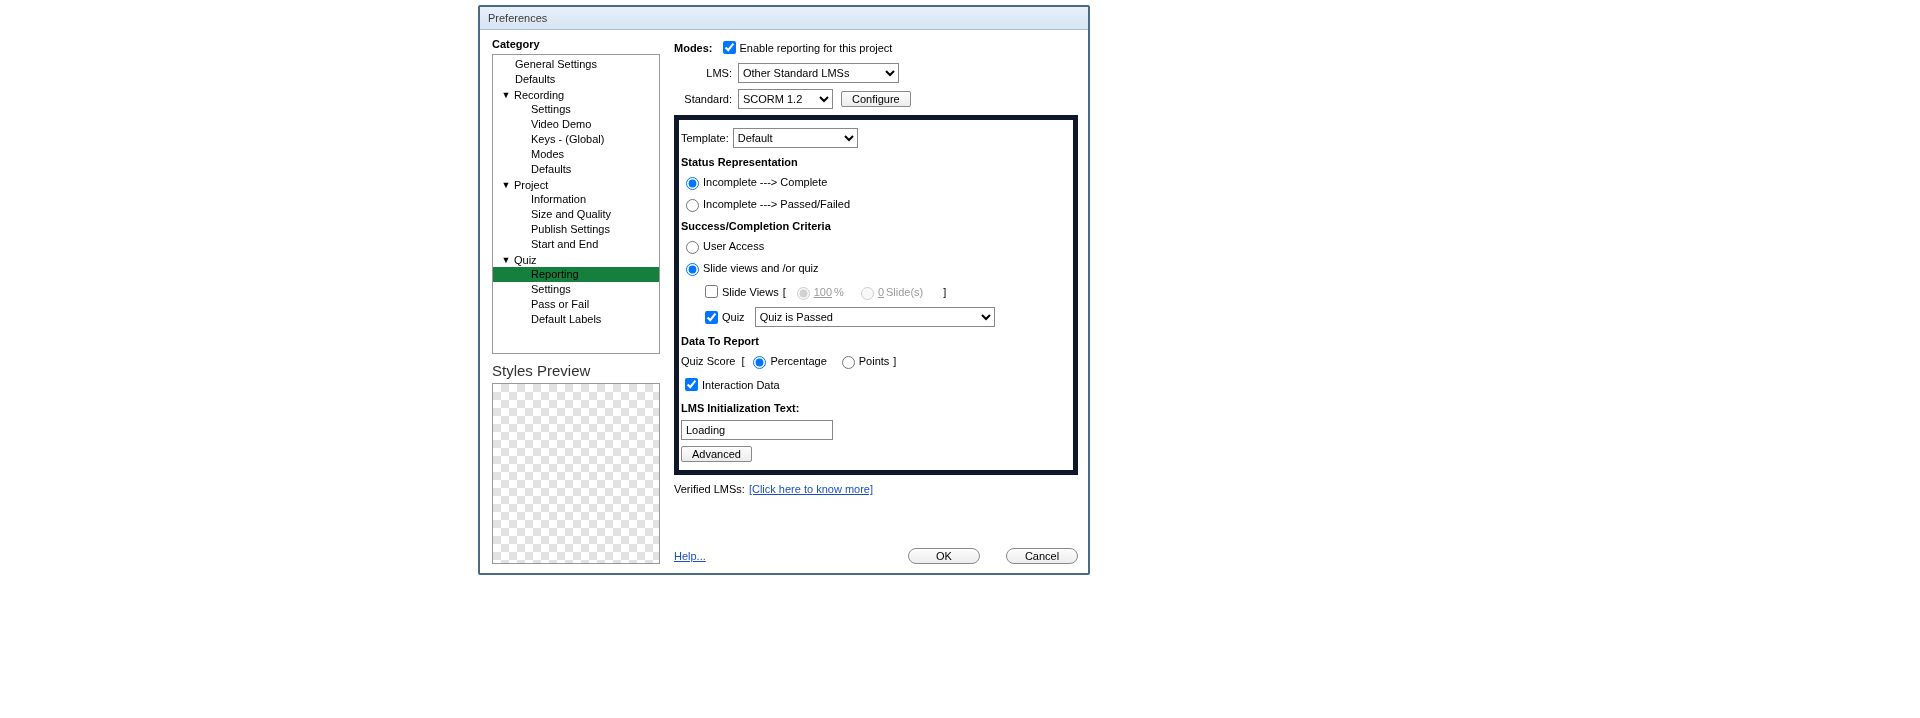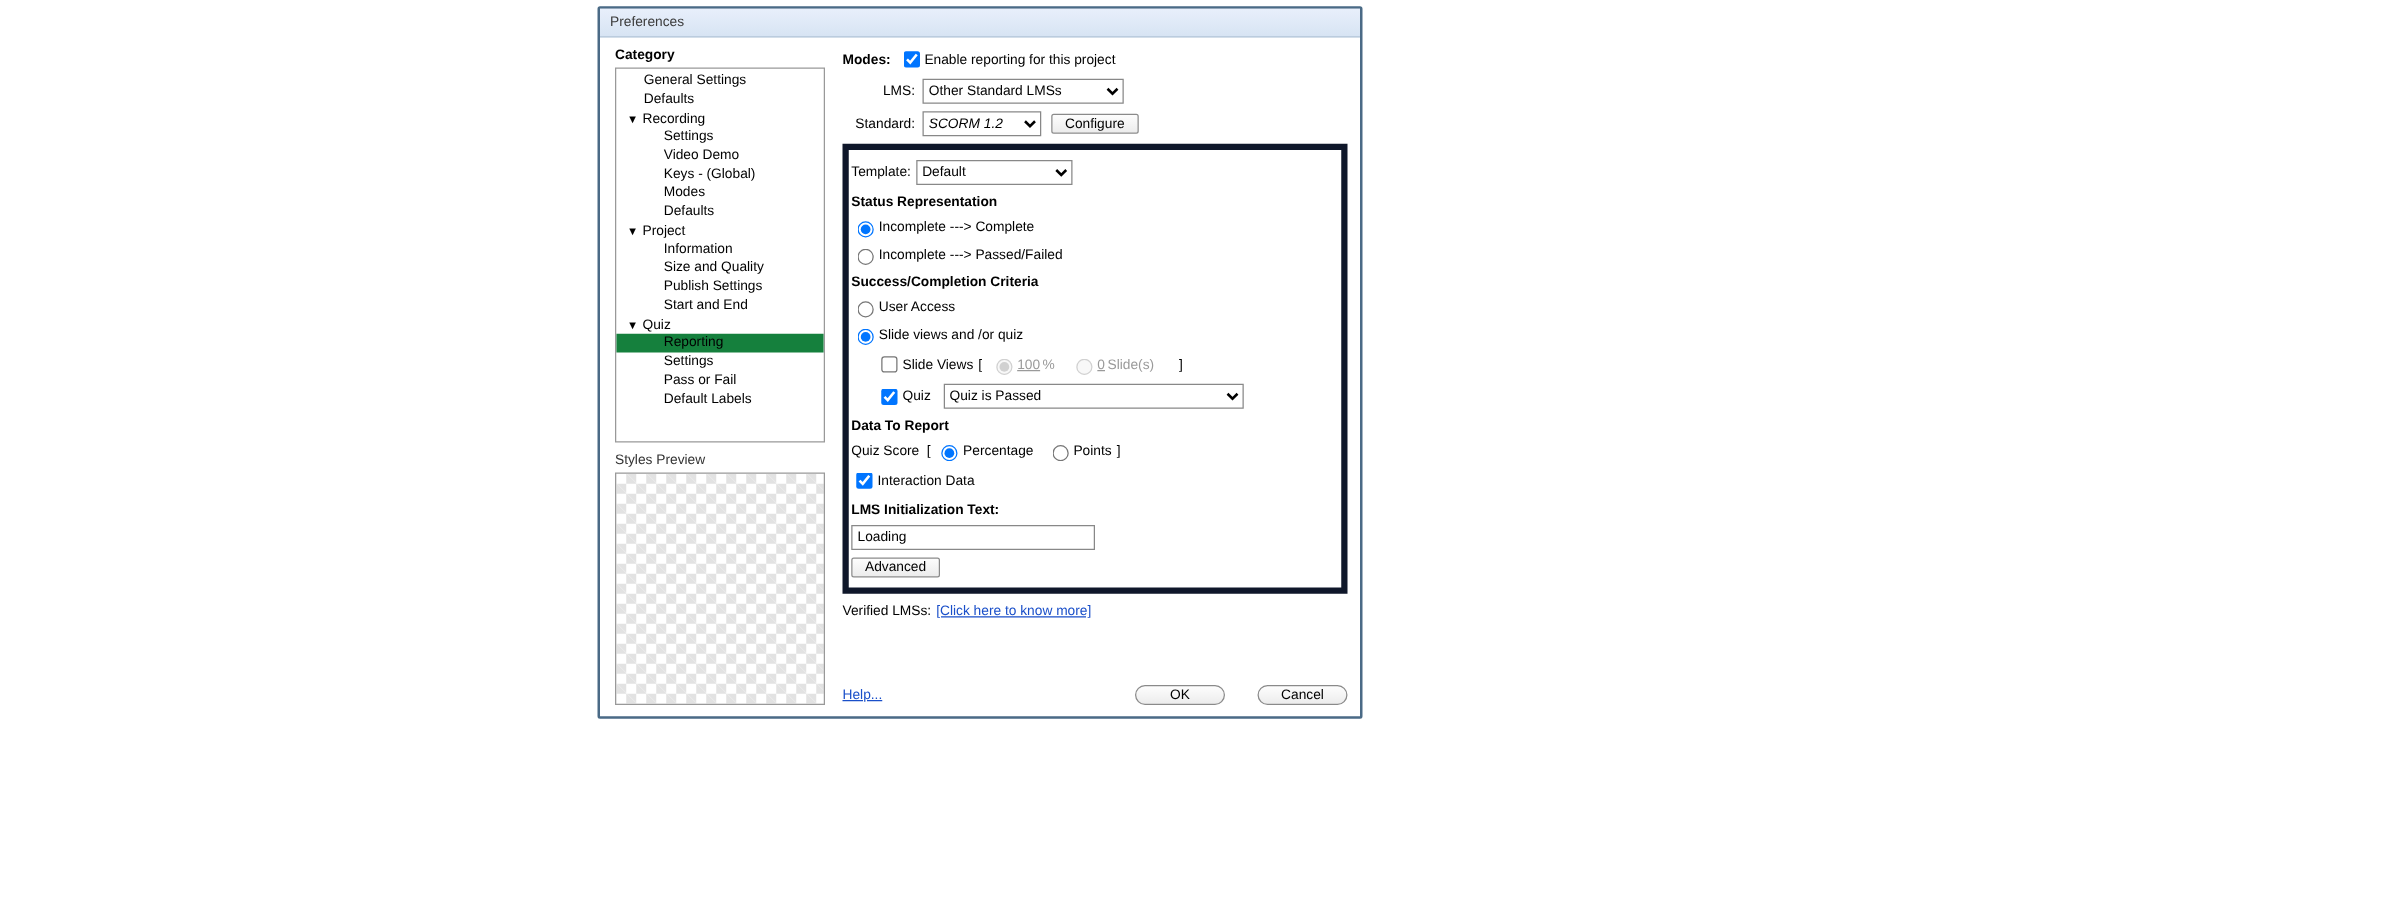--- a/index.html
+++ b/index.html
@@ -79,21 +79,21 @@
     font-size: 9px;
     margin-right: 3px;
   }
   .tree-selected {
     background: #15803d;
     display: block;
   }
   .preview-heading {
     margin-top: 8px;
     margin-bottom: 4px;
-    font-size: 11px;
+    font-size: 15px;
     color: #333;
   }
   .checker {
     flex: 1;
     border: 1px solid #999;
     background-image:
       linear-gradient(45deg, #e2e2e2 25%, transparent 25%, transparent 75%, #e2e2e2 75%),
       linear-gradient(45deg, #e2e2e2 25%, transparent 25%, transparent 75%, #e2e2e2 75%);
     background-size: 16px 16px;
     background-position: 0 0, 8px 8px;
@@ -261,21 +261,21 @@
 
       <div class="row">
         <span class="lbl-right">LMS:</span>
         <select class="combo" style="width:161px;">
           <option>Other Standard LMSs</option>
         </select>
       </div>
 
       <div class="row">
         <span class="lbl-right">Standard:</span>
-        <select class="combo" style="width:95px;font-style:italic;">
+        <select class="combo" style="width:95px;">
           <option>SCORM 1.2</option>
         </select>
         <span style="width:8px;"></span>
         <button class="btn">Configure</button>
       </div>
 
       <div class="panel">
         <div class="row" style="margin-bottom:8px;">
           <span style="margin-right:4px;">Template:</span>
           <select class="combo" style="width:125px;">
@@ -334,21 +334,21 @@
           <span style="margin-right:4px;">Points</span>
           <span class="bracket">]</span>
         </div>
         <div class="row">
           <input type="checkbox" class="form-check" checked="" style="">
           <span>Interaction Data</span>
         </div>
 
         <div class="section-heading" style="margin-top:8px;">LMS Initialization Text:</div>
         <div class="row">
-          <input type="text" class="textbox" style="width: 195px;" value="Loading">
+          <input type="text" class="textbox" style="width: 152px;" value="Loading">
         </div>
         <div class="row" style="margin-bottom:0;">
           <button class="btn">Advanced</button>
         </div>
       </div>
 
       <div class="row">
         <span style="margin-right:4px;">Verified LMSs:</span>
         <span class="link">[Click here to know more]</span>
       </div>

